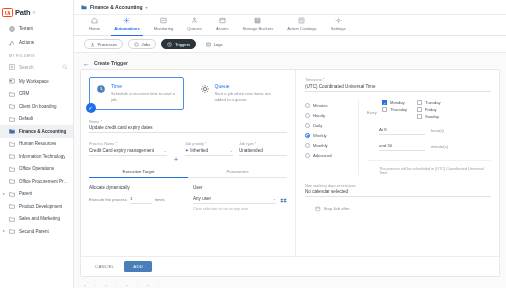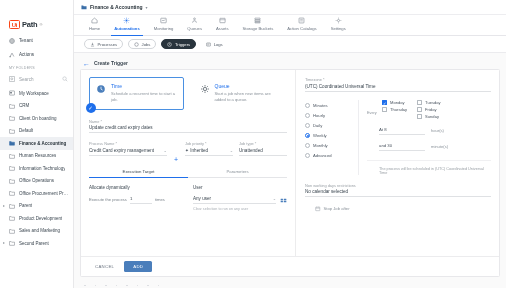--- a/index.html
+++ b/index.html
@@ -21,21 +21,21 @@
   .sidebar {
     width: 74px; height: 288px;
     background: #ffffff;
     border-right: 1px solid #e8e8ea;
     display: flex; flex-direction: column;
     padding-top: 4px;
     flex: 0 0 74px;
   }
   .logo-row {
     display: flex; align-items: center;
-    gap: 2px; padding: 4px 0 5px 9px; margin-top: 12px;
+    gap: 2px; padding: 4px 0 5px 2px;
   }
   .logo-mark {
     width: 11px; height: 9px;
     border: 1px solid #fa4616;
     border-radius: 1.5px;
     color: #fa4616;
     font-size: 6px; font-weight: bold;
     line-height: 8px; text-align: center;
     letter-spacing: -0.3px;
   }

